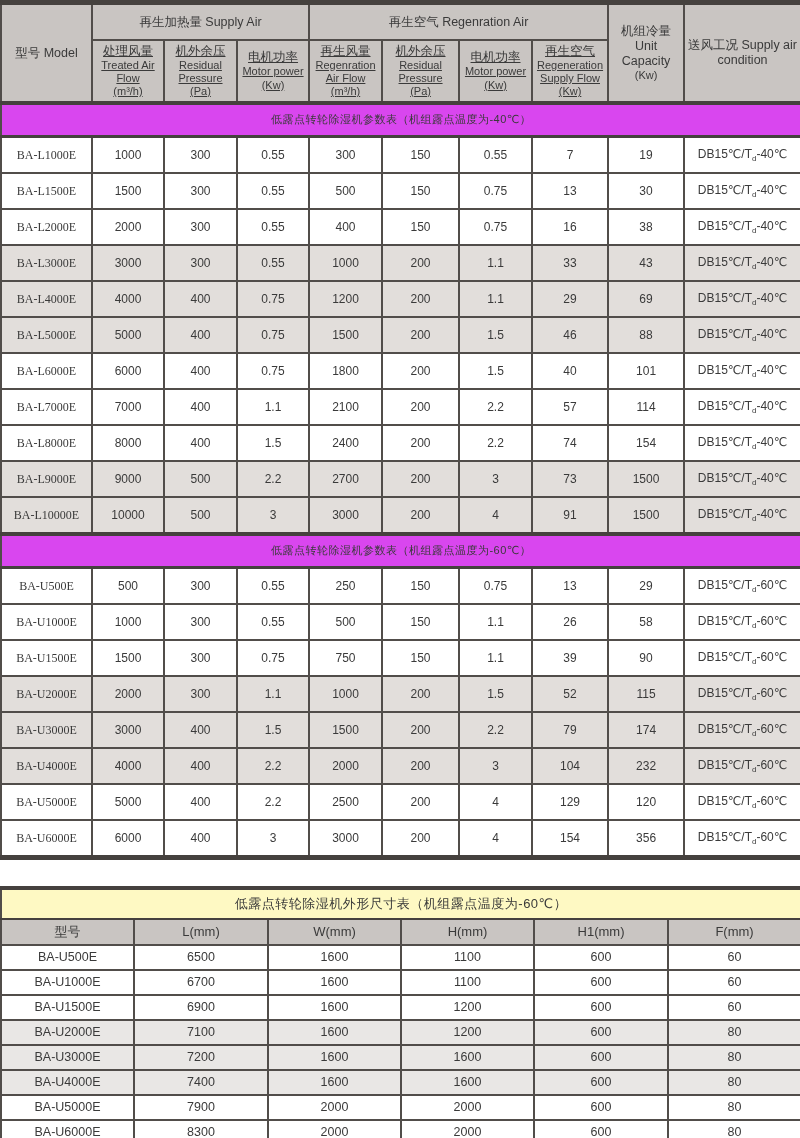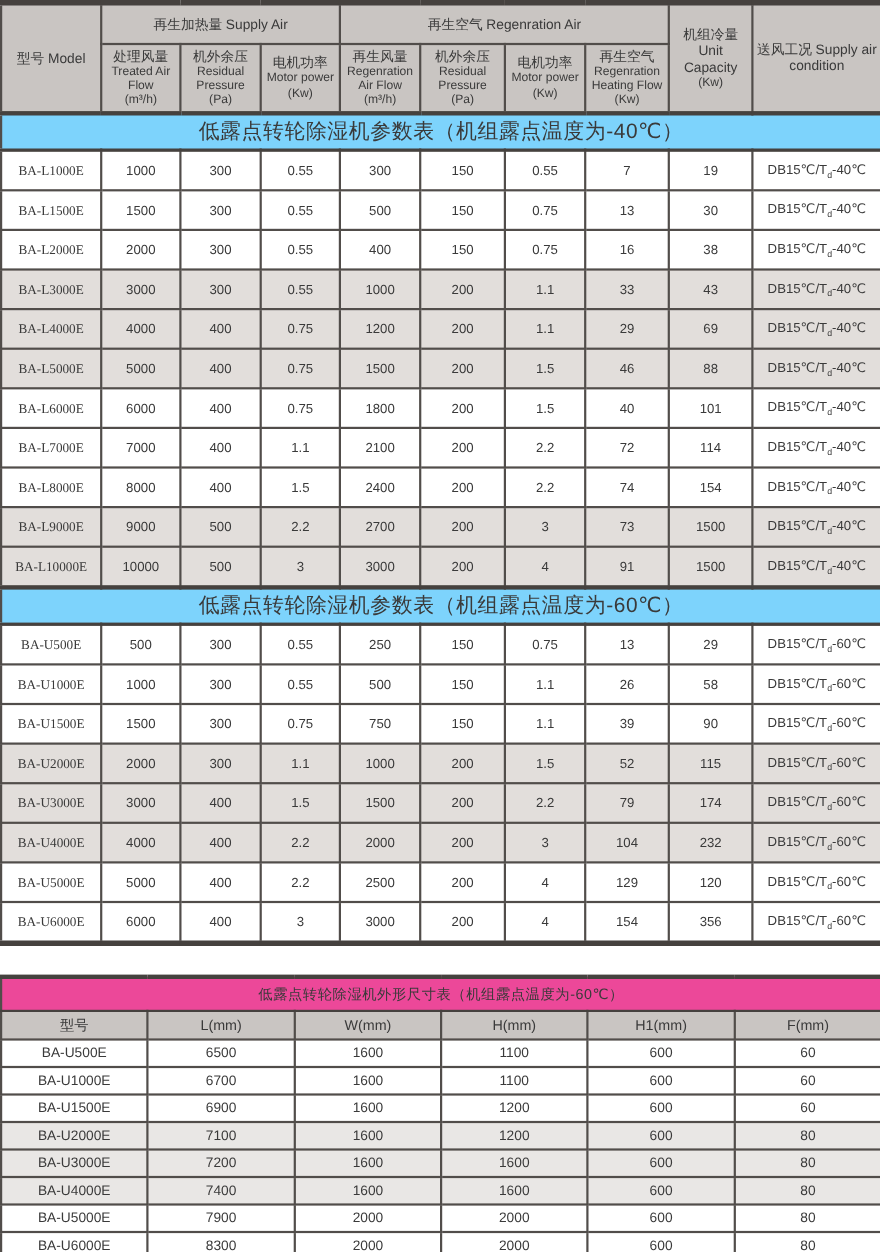--- a/index.html
+++ b/index.html
@@ -21,49 +21,49 @@
     font-size:12px;line-height:1.2;
     font-weight:normal;
   }
   .main thead th{background:#c9c5c2;}
   .main thead .row2 th{border-bottom:4px solid #45413e;}
   .hdr-cn{font-size:12.5px;}
   .hdr-en{font-size:11px;}
   .hdr-unit{font-size:11px;}
   .group-hdr .hdr-cn,.group-hdr .hdr-en{display:inline;font-size:12.5px;}
   .group-hdr{height:30px;}
-  .row2 th{height:56px;}
+  .row2 th{height:56px;text-decoration:underline;}
   .main td{height:30px;}
   .main tr.title-row td{
-    background:#7dd3fc;
+    background:#d946ef;
     border-top:4px solid #45413e;
     border-bottom:3px solid #45413e;
     height:26px;
-    font-size:19px;
+    font-size:11px;
     letter-spacing:.5px;
   }
   .main tr.data-row td{background:#ffffff;}
   .main tr.data-row.shaded td{background:#e2dedb;}
   .main td.model{font-size:12px;font-family:Liberation Serif, serif;}
   sub{font-size:8px;}
 
   
   .gap{height:26px;background:#ffffff;}
 
   
   .dims{border-top:4px solid #45413e;border-bottom:5px solid #45413e;}
   .dims th,.dims td{
     border:2px solid #514d4a;
     text-align:center;vertical-align:middle;
     padding:1px;
     font-size:12.5px;line-height:1.2;
     font-weight:normal;
   }
   .dims tr.title-row td{
-    background:#ec4899;
+    background:#fef9c3;
     border-bottom:2px solid #45413e;
     height:26px;font-size:13px;letter-spacing:.5px;
   }
   .dims thead .col-hdrs th{background:#c9c5c2;height:22px;font-size:13px;}
   .dims tbody td{height:21px;background:#ffffff;}
   .dims tbody tr.shaded td{background:#e9e7e5;}
 </style>
 </head>
 <body>
 
@@ -130,21 +130,21 @@
         <div class="hdr-en">Residual Pressure</div>
         <div class="hdr-unit">(Pa)</div>
       </th>
       <th>
         <div class="hdr-cn">电机功率</div>
         <div class="hdr-en">Motor power</div>
         <div class="hdr-unit">(Kw)</div>
       </th>
       <th>
         <div class="hdr-cn">再生空气</div>
-        <div class="hdr-en">Regenration Heating Flow</div>
+        <div class="hdr-en">Regeneration Supply Flow</div>
         <div class="hdr-unit">(Kw)</div>
       </th>
     </tr>
   </thead>
   <tbody id="main-body">
       <tr class="title-row">
         <td colspan="10">低露点转轮除湿机参数表（机组露点温度为-40℃）</td>
       </tr>
       <tr class="data-row">
         <td class="model">BA-L1000E</td>
@@ -231,21 +231,21 @@
         <td>DB15℃/T<sub>d</sub>-40℃</td>
       </tr>
       <tr class="data-row">
         <td class="model">BA-L7000E</td>
         <td>7000</td>
         <td>400</td>
         <td>1.1</td>
         <td>2100</td>
         <td>200</td>
         <td>2.2</td>
-        <td>72</td>
+        <td>57</td>
         <td>114</td>
         <td>DB15℃/T<sub>d</sub>-40℃</td>
       </tr>
       <tr class="data-row">
         <td class="model">BA-L8000E</td>
         <td>8000</td>
         <td>400</td>
         <td>1.5</td>
         <td>2400</td>
         <td>200</td>

